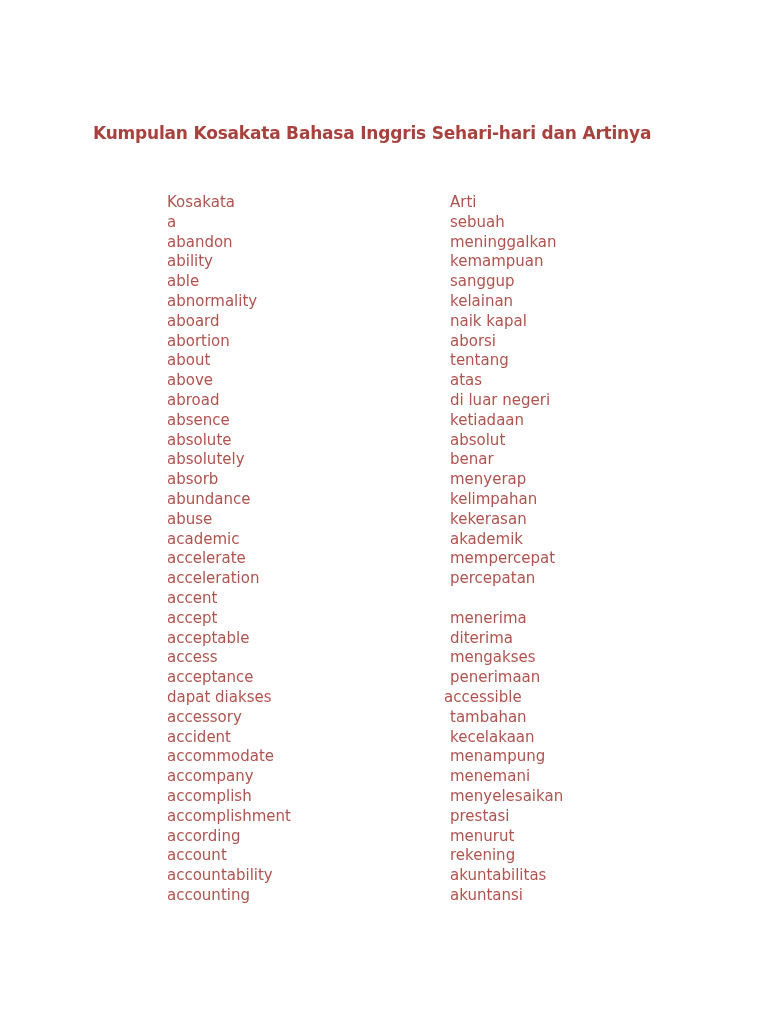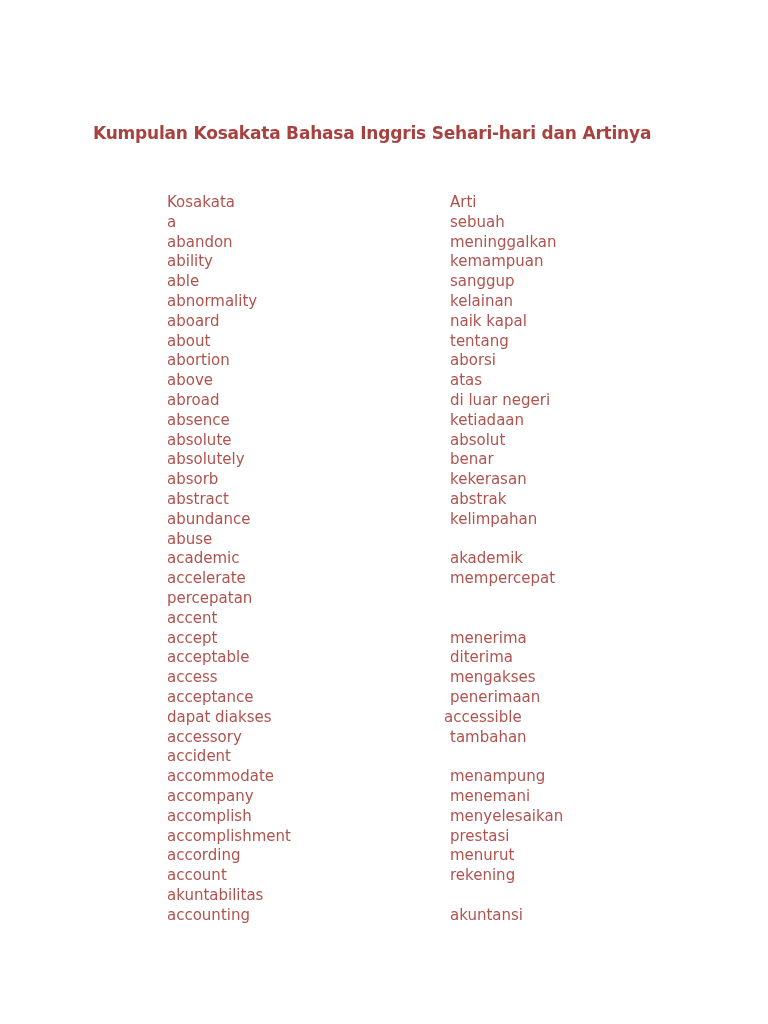--- a/index.html
+++ b/index.html
@@ -77,28 +77,28 @@
       </div>
       <div class="row">
         <span class="col word">abnormality</span>
         <span class="col meaning">kelainan</span>
       </div>
       <div class="row">
         <span class="col word">aboard</span>
         <span class="col meaning">naik kapal</span>
       </div>
       <div class="row">
+        <span class="col word">abortion</span>
+        <span class="col meaning">aborsi</span>
+      </div>
+      <div class="row">
         <span class="col word">about</span>
         <span class="col meaning">tentang</span>
       </div>
       <div class="row">
-        <span class="col word">abortion</span>
-        <span class="col meaning">aborsi</span>
-      </div>
-      <div class="row">
         <span class="col word">above</span>
         <span class="col meaning">atas</span>
       </div>
       <div class="row">
         <span class="col word">abroad</span>
         <span class="col meaning">di luar negeri</span>
       </div>
       <div class="row">
         <span class="col word">absence</span>
         <span class="col meaning">ketiadaan</span>
@@ -106,42 +106,40 @@
       <div class="row">
         <span class="col word">absolute</span>
         <span class="col meaning">absolut</span>
       </div>
       <div class="row">
         <span class="col word">absolutely</span>
         <span class="col meaning">benar</span>
       </div>
       <div class="row">
         <span class="col word">absorb</span>
-        <span class="col meaning">kekerasan</span>
-      </div>
-      <div class="row">
-        <span class="col word">abstract</span>
-        <span class="col meaning">abstrak</span>
+        <span class="col meaning">menyerap</span>
       </div>
       <div class="row">
         <span class="col word">abundance</span>
         <span class="col meaning">kelimpahan</span>
       </div>
       <div class="row">
         <span class="col word">abuse</span>
+        <span class="col meaning">kekerasan</span>
       </div>
       <div class="row">
         <span class="col word">academic</span>
         <span class="col meaning">akademik</span>
       </div>
       <div class="row">
         <span class="col word">accelerate</span>
         <span class="col meaning">mempercepat</span>
       </div>
       <div class="row">
+        <span class="col word">acceleration</span>
         <span class="col meaning">percepatan</span>
       </div>
       <div class="row">
         <span class="col word">accent</span>
       </div>
       <div class="row">
         <span class="col word">accept</span>
         <span class="col meaning">menerima</span>
       </div>
       <div class="row">
@@ -159,20 +157,21 @@
       <div class="row">
         <span class="col meaning">dapat diakses</span>
         <span class="col word">accessible</span>
       </div>
       <div class="row">
         <span class="col word">accessory</span>
         <span class="col meaning">tambahan</span>
       </div>
       <div class="row">
         <span class="col word">accident</span>
+        <span class="col meaning">kecelakaan</span>
       </div>
       <div class="row">
         <span class="col word">accommodate</span>
         <span class="col meaning">menampung</span>
       </div>
       <div class="row">
         <span class="col word">accompany</span>
         <span class="col meaning">menemani</span>
       </div>
       <div class="row">
@@ -185,20 +184,21 @@
       </div>
       <div class="row">
         <span class="col word">according</span>
         <span class="col meaning">menurut</span>
       </div>
       <div class="row">
         <span class="col word">account</span>
         <span class="col meaning">rekening</span>
       </div>
       <div class="row">
+        <span class="col word">accountability</span>
         <span class="col meaning">akuntabilitas</span>
       </div>
       <div class="row">
         <span class="col word">accounting</span>
         <span class="col meaning">akuntansi</span>
       </div>
     </div>
 </div>
 
 </body></html>

